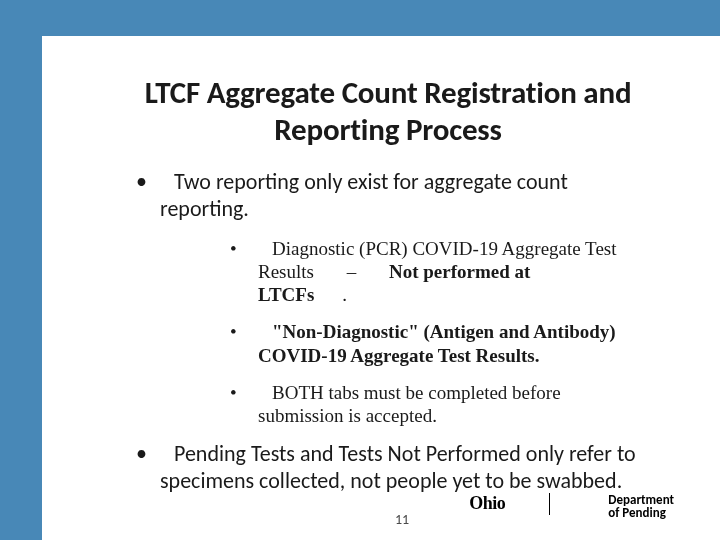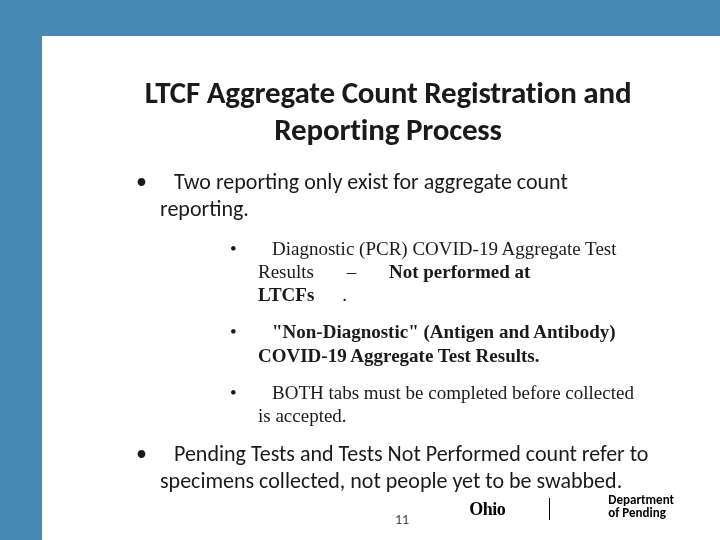--- a/index.html
+++ b/index.html
@@ -78,21 +78,21 @@
     width: 100%;
     text-align: center;
     font-size: 14px;
     color: #4a4a4a;
   }
   .logo-wrap {
     position: absolute;
     bottom: 12px;
     right: 18px;
     display: flex;
-    align-items: flex-end;
+    align-items: flex-start;
     gap: 16px;
   }
   .logo-ohio {
     font-family: Georgia, "Times New Roman", serif;
     font-weight: 700;
     font-size: 18px;
     color: #000;
     letter-spacing: -0.5px;
   }
   .logo-divider {
@@ -118,26 +118,26 @@
     <li>
       <span>Two reporting only exist for aggregate count reporting.</span>
       <ul class="inner">
         <li>
           <span>Diagnostic (PCR) COVID-19 Aggregate Test Results</span><span> – </span><span class="bold">Not performed at LTCFs</span><span>.</span>
         </li>
         <li>
           <span class="bold">"Non-Diagnostic" (Antigen and Antibody) COVID-19 Aggregate Test Results.</span>
         </li>
         <li>
-          <span>BOTH tabs must be completed before collected is accepted.</span>
+          <span>BOTH tabs must be completed before submission is accepted.</span>
         </li>
       </ul>
     </li>
     <li>
-      <span>Pending Tests and Tests Not Performed count refer to specimens collected, not people yet to be swabbed.</span>
+      <span>Pending Tests and Tests Not Performed only refer to specimens collected, not people yet to be swabbed.</span>
     </li>
   </ul>
 
   <div class="page-num">11</div>
 
   <div class="logo-wrap">
     <span class="logo-ohio">Ohio</span>
     <span class="logo-divider"></span>
     <span class="logo-dept">
       <span>Department</span><br>

